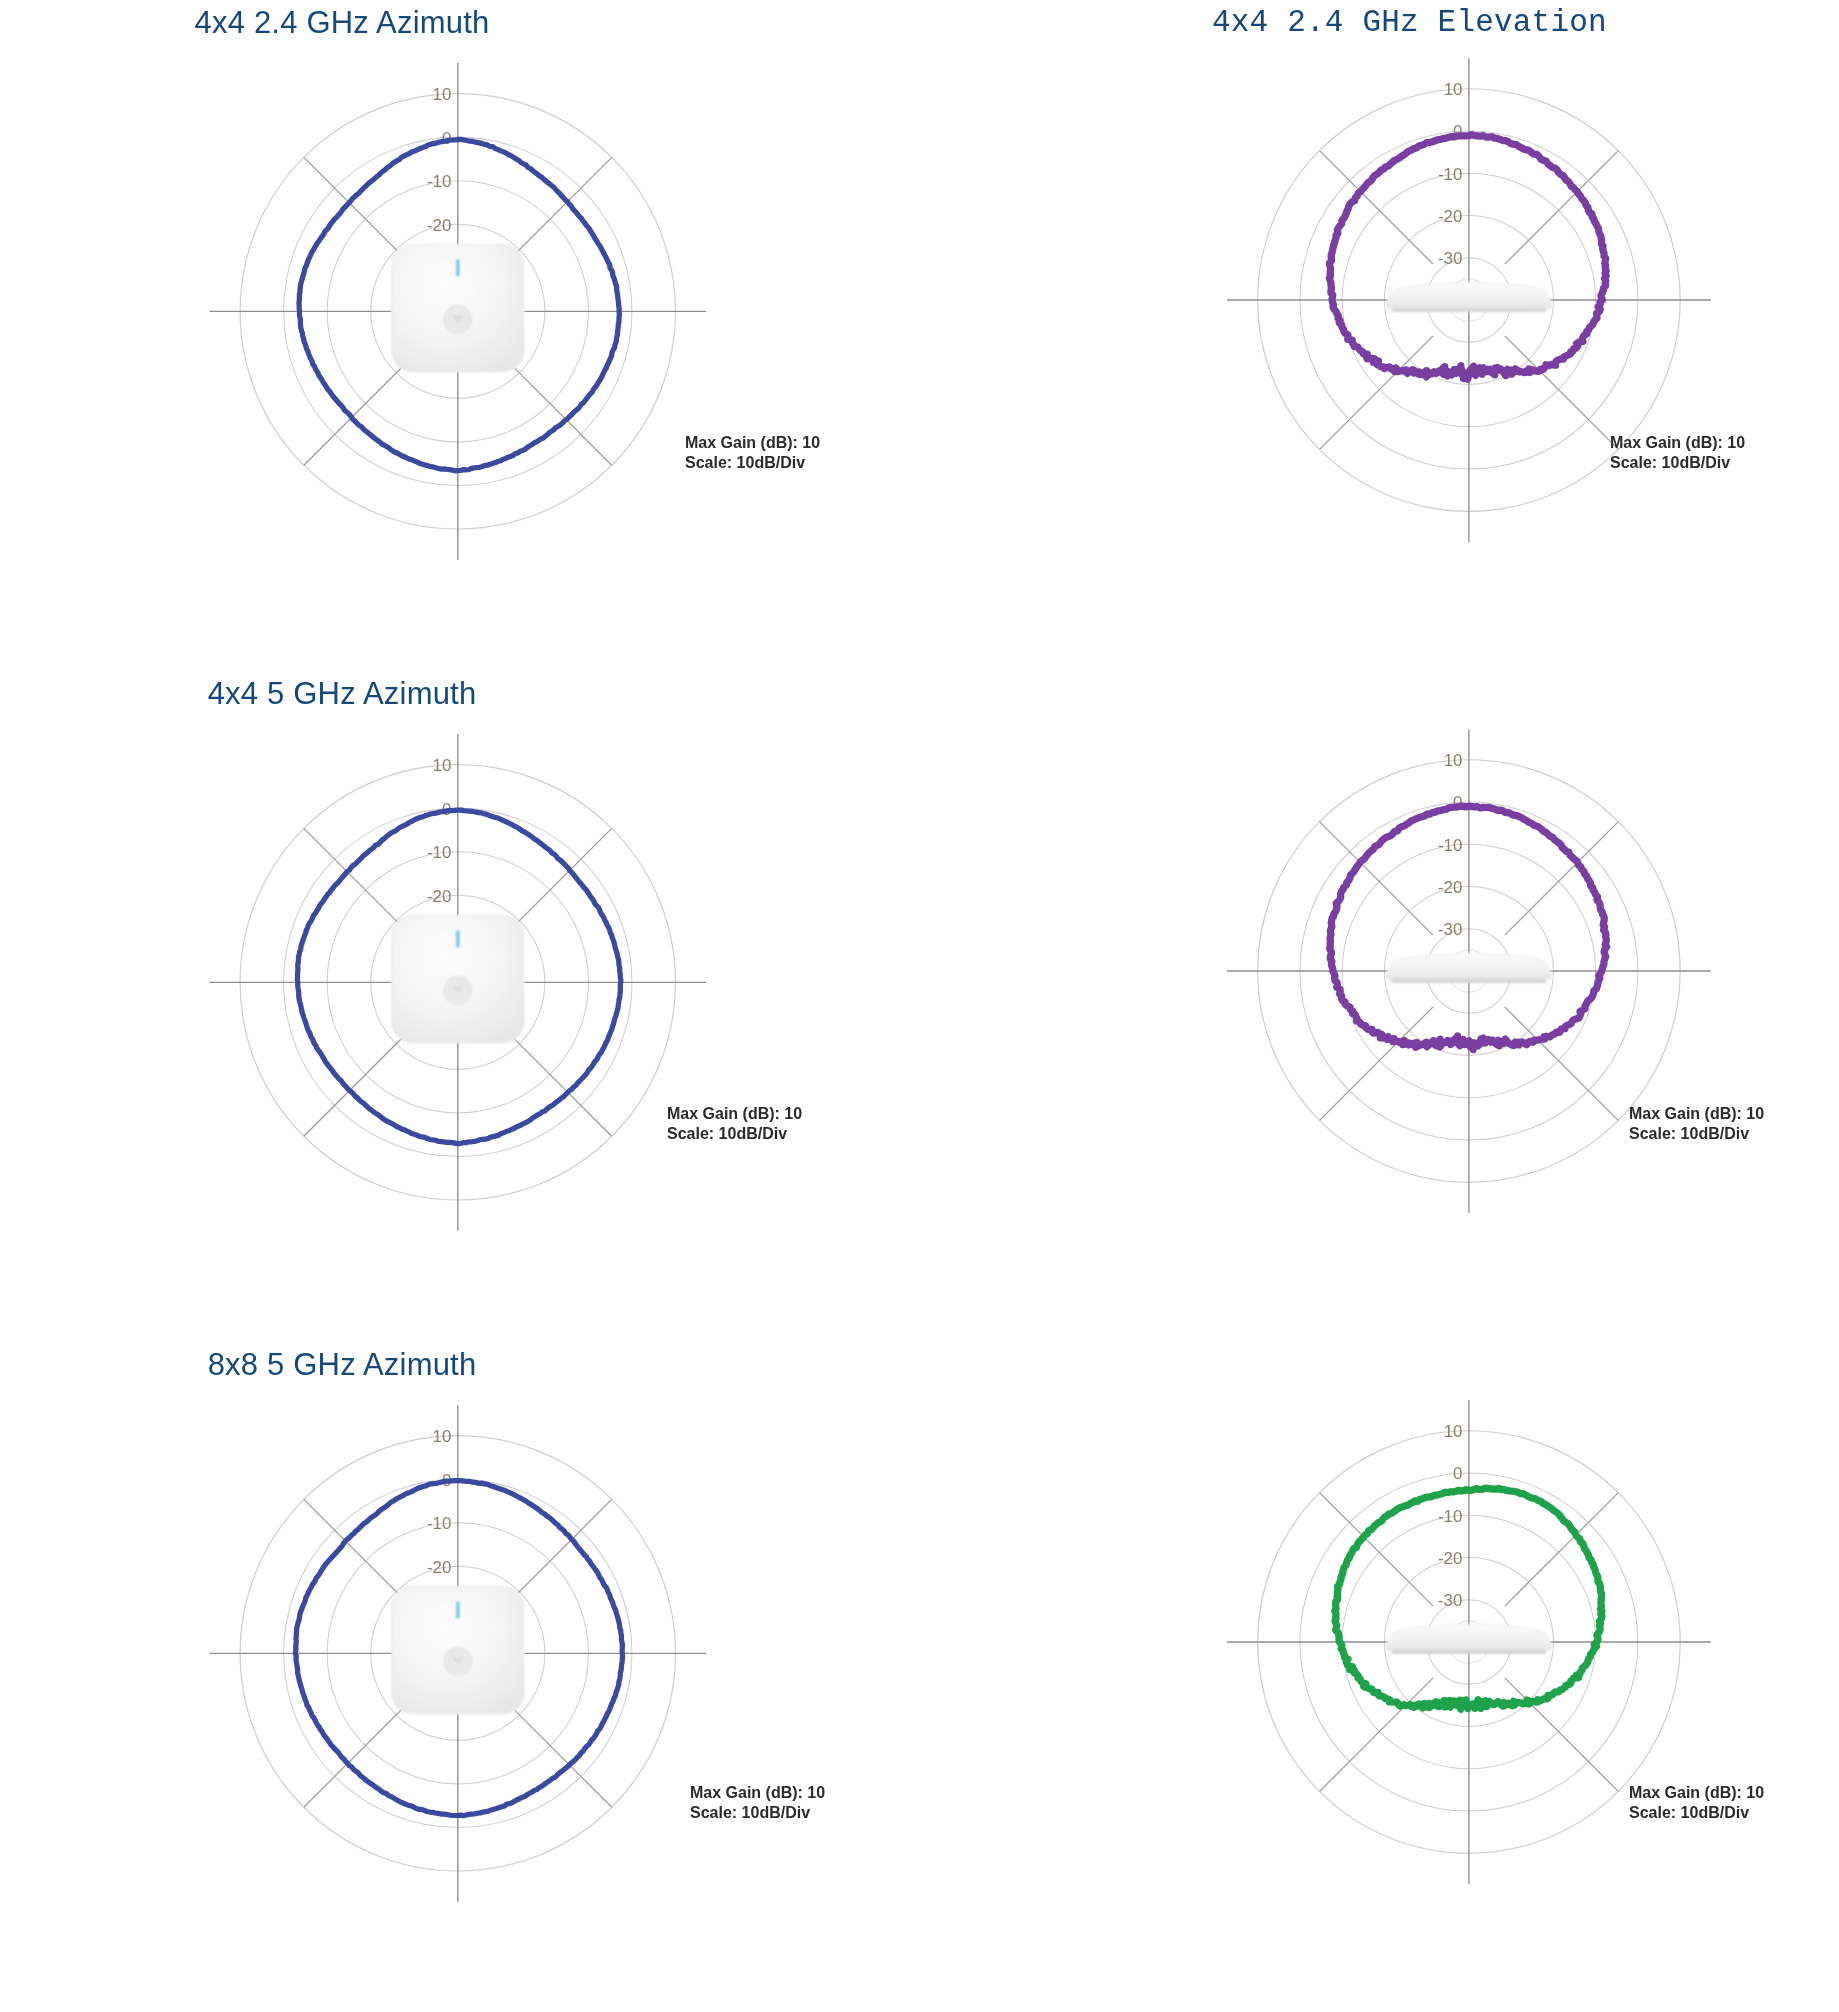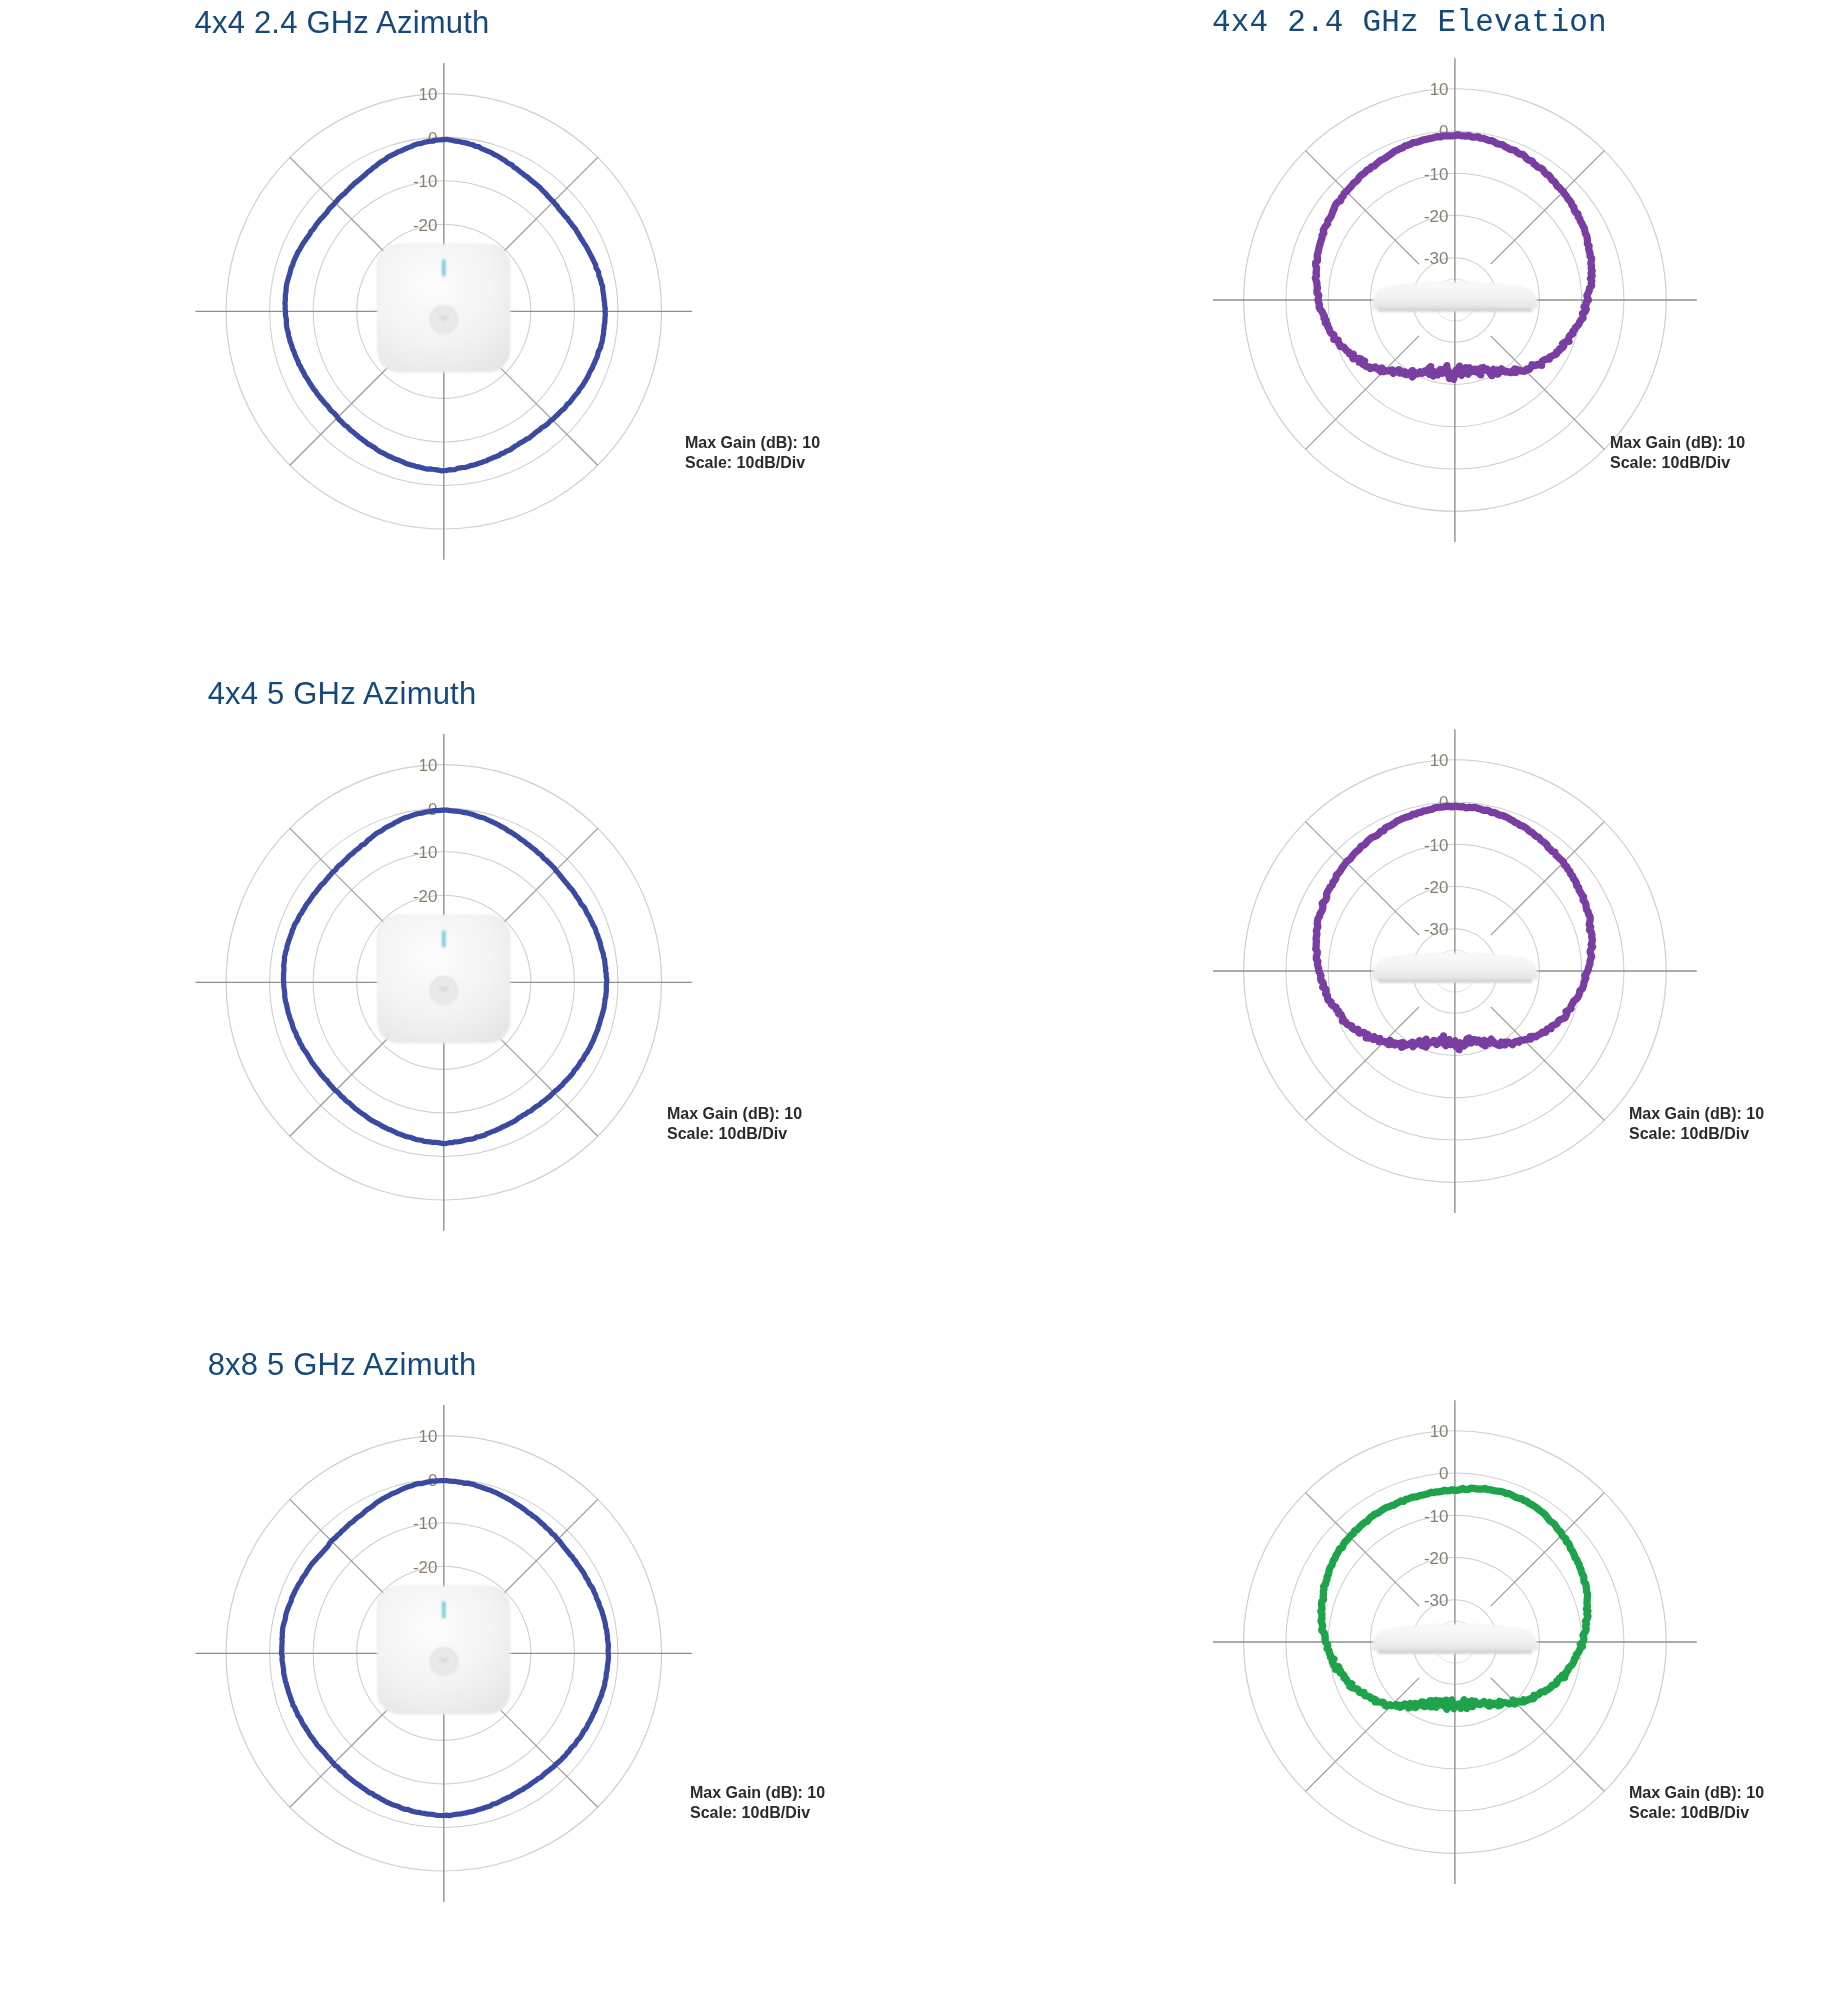--- a/index.html
+++ b/index.html
@@ -39,21 +39,21 @@
     font-weight: 400;
     color: #15497c;
     letter-spacing: 0.2px;
     white-space: nowrap;
   }
   .cell.az .plot-title { transform: translateX(-153px); }
   .cell.el .plot-title { transform: translateX(-5.6px); font-family: Liberation Mono, monospace; }
 
   .polar-wrap {
     position: absolute;
-    left: 0;
+    left: 14px;
     top: 0;
     width: 920px;
     height: 671px;
   }
   .annot {
     position: absolute;
     font-family: "Liberation Sans", sans-serif;
     font-size: 16px;
     font-weight: 600;
     color: #2b2b2b;

